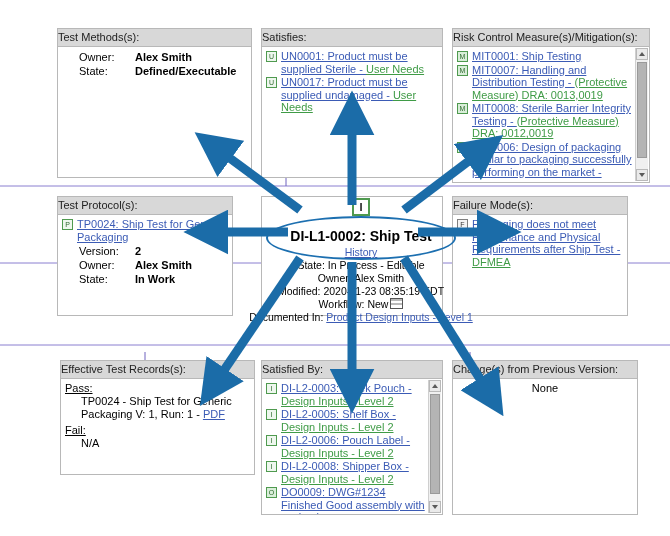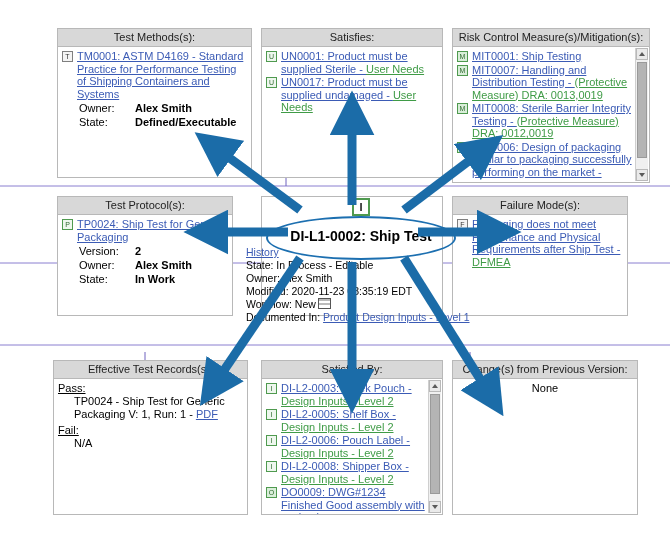--- a/index.html
+++ b/index.html
@@ -10,21 +10,21 @@
   }
   #stage{position:absolute;left:0;top:0;width:670px;height:536px;}
   #arrows{position:absolute;left:0;top:0;width:670px;height:536px;pointer-events:none;z-index:5;}
   #rules{position:absolute;left:0;top:0;width:670px;height:536px;z-index:1;}
 
   .panel{
     position:absolute;background:#ffffff;border:1px solid #b8b8b8;
     box-sizing:border-box;z-index:3;
   }
   .panel-head{
-    height:17px;line-height:17px;text-align:center;
+    height:17px;line-height:17px;
     background:#d8d8d8;border-bottom:1px solid #b8b8b8;
     font-size:11px;color:#222;white-space:nowrap;overflow:hidden;
   }
   .panel-body{
     position:absolute;left:0;right:0;top:18px;bottom:0;
     padding:3px 4px 0 4px;box-sizing:border-box;overflow:hidden;
   }
   .panel-body.scroll{padding-right:16px;}
 
   .row{display:flex;align-items:flex-start;margin-bottom:1px;}
@@ -74,21 +74,21 @@
   }
   .node-title{
     position:absolute;left:0;top:30px;width:190px;text-align:center;
     font-weight:bold;font-size:14px;color:#000;
   }
   .node-icon{
     position:absolute;left:86px;top:0;width:18px;height:18px;
     border:2px solid #4f9a4f;background:#ffffff;box-sizing:border-box;
     text-align:center;font-size:11px;line-height:14px;font-weight:bold;color:#222;
   }
-  .node-lines{position:absolute;left:-20px;top:48px;width:230px;
+  .node-lines{position:absolute;left:-20px;top:48px;width:230px;text-align:center;
               line-height:13px;font-size:10.5px;}
   .node-lines a{color:#3b5bb5;text-decoration:underline;}
   .wfbox{display:inline-block;width:11px;height:9px;border:1px solid #555;
          background:linear-gradient(to bottom,#bbb 0 2px,#fff 2px 4px,#bbb 4px 6px,#fff 6px 9px);
          vertical-align:-1px;margin-left:2px;}
 </style>
 </head>
 <body>
 
 <div id="stage">
@@ -98,24 +98,20 @@
     <line x1="0" y1="263" x2="670" y2="263" stroke="#8a7fd0" stroke-width="1"></line>
     <line x1="0" y1="345" x2="670" y2="345" stroke="#8a7fd0" stroke-width="1"></line>
     <line x1="286" y1="178" x2="286" y2="186" stroke="#6f63bf" stroke-width="1"></line>
     <line x1="470" y1="352" x2="470" y2="360" stroke="#6f63bf" stroke-width="1"></line>
     <line x1="145" y1="352" x2="145" y2="360" stroke="#6f63bf" stroke-width="1"></line>
   </svg>
 
   <div class="panel" style="left:57px;top:28px;width:195px;height:150px;">
     <div class="panel-head">Test Methods(s):</div>
     <div class="panel-body">
-      <div class="row">
-        <div class="ico">T</div>
-        <div class="txt"><a class="lnk" href="#">TM0001: ASTM D4169 - Standard Practice for Performance Testing of Shipping Containers and Systems</a></div>
-      </div>
       <div class="kv">
         <div class="k">Owner:</div>
         <div class="v">Alex Smith</div>
       </div>
       <div class="kv">
         <div class="k">State:</div>
         <div class="v">Defined/Executable</div>
       </div>
     </div>
   </div>
@@ -201,21 +197,21 @@
     <div class="node-lines">
       <div><a href="#">History</a></div>
       <div>State: In Process - Editable</div>
       <div>Owner: Alex Smith</div>
       <div>Modified: 2020-11-23 08:35:19 EDT</div>
       <div><span>Workflow: New</span><span class="wfbox"></span></div>
       <div><span>Documented In: </span><a href="#">Product Design Inputs - Level 1</a></div>
     </div>
   </div>
 
-  <div class="panel" style="left:53px;top:360px;width:195px;height:155px;">
+  <div class="panel" style="left:60px;top:360px;width:195px;height:115px;">
     <div class="panel-head">Effective Test Records(s):</div>
     <div class="panel-body">
       <div class="plain ul">Pass:</div>
       <div class="indent"><span>TP0024 - Ship Test for Generic Packaging V: 1, Run: 1 - </span><a class="lnk" href="#">PDF</a></div>
       <div class="plain ul" style="margin-top:3px;">Fail:</div>
       <div class="indent">N/A</div>
     </div>
   </div>
 
   <div class="panel" style="left:261px;top:360px;width:182px;height:155px;">

